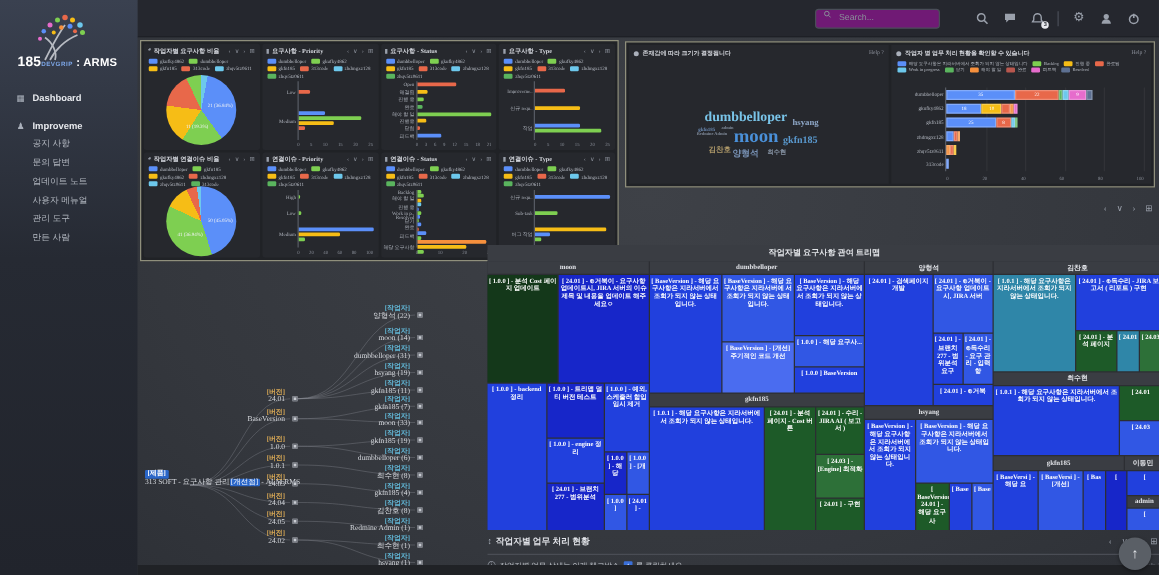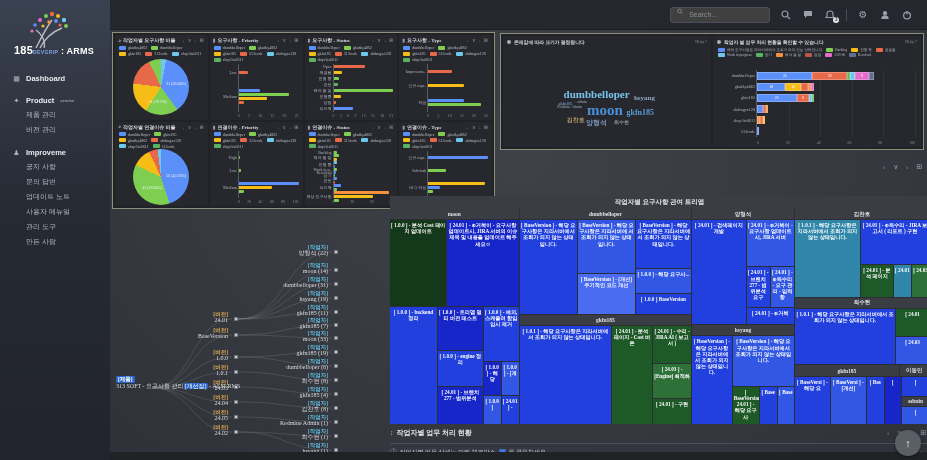--- a/index.html
+++ b/index.html
@@ -16,21 +16,21 @@
   .nav-sec{margin-bottom:9px;}
   .nav-head{display:flex;align-items:center;gap:5px;padding:2px 8px 2px 12px;font-size:7.5px;font-weight:bold;color:#e8eaee;}
   .nav-head .ic{width:9px;font-size:7px;color:#aab0bb;text-align:center;}
   .nav-head sup{font-size:4px;color:#9aa0ab;margin-left:1px;}
   .nav-head.active{color:#7da7e8;}
   .nav-head.active .ic{color:#7da7e8;}
   .nav-item{padding:2.5px 8px 2.5px 26px;font-size:7px;color:#b4b9c2;cursor:pointer;}
   .nav-item.active{color:#84aced;}
   
   .topbar{position:absolute;left:110px;top:0;right:0;height:30px;background:#25272e;display:flex;align-items:center;justify-content:flex-end;gap:10px;padding-right:14px;border-bottom:1px solid #1d1f25;}
-  .search-box{display:flex;gap:4px;background:#404040;border:1px solid #4a4e58;border-radius:3px;height:16px;width:100px;padding:0 6px;margin-right:0;}
+  .search-box{display:flex;gap:4px;background:#701a75;border:1px solid #4a4e58;border-radius:3px;height:16px;width:100px;padding:0 6px;margin-right:18px;}
   .search-box input{background:transparent;border:none;outline:none;color:#c6cad2;font-size:7px;width:100%;font-family:inherit;}
   .search-box input::placeholder{color:#8a8f99;}
   .tb-ic{width:12px;height:12px;display:flex;align-items:center;justify-content:center;position:relative;color:#9aa0ab;cursor:pointer;}
   .tb-ic svg{display:block;}
   .tb-div{width:1px;height:12px;background:#484c56;}
   .badge{position:absolute;right:-3px;bottom:-2px;background:#e8e9ee;color:#2a2d35;font-size:4.5px;border-radius:4px;padding:0 1.5px;font-weight:bold;line-height:5.5px;}
   
   .main{position:absolute;left:110px;top:30px;right:0;bottom:0;background:radial-gradient(ellipse at 50% 30%,#3e4147 0%,#34373d 70%,#2e3137 100%);font-family:Liberation Serif, serif;}
   .panel{position:absolute;border:1px solid #8f8f7c;background:#202226;}
   
@@ -145,29 +145,20 @@
   </div>
   <nav class="nav" id="nav">
       <div class="nav-sec">
         <div class="nav-head">
           <div class="ic">▦</div>
           <span>Dashboard</span>
         </div>
       </div>
       <div class="nav-sec">
         <div class="nav-head">
-          <div class="ic">✦</div>
-          <span>Product</span>
-          <sup>service</sup>
-        </div>
-        <div class="nav-item">제품 관리</div>
-        <div class="nav-item">버전 관리</div>
-      </div>
-      <div class="nav-sec">
-        <div class="nav-head">
           <div class="ic">♟</div>
           <span>Improveme</span>
         </div>
         <div class="nav-item">공지 사항</div>
         <div class="nav-item">문의 답변</div>
         <div class="nav-item">업데이트 노트</div>
         <div class="nav-item">사용자 메뉴얼</div>
         <div class="nav-item">관리 도구</div>
         <div class="nav-item">만든 사람</div>
       </div>

